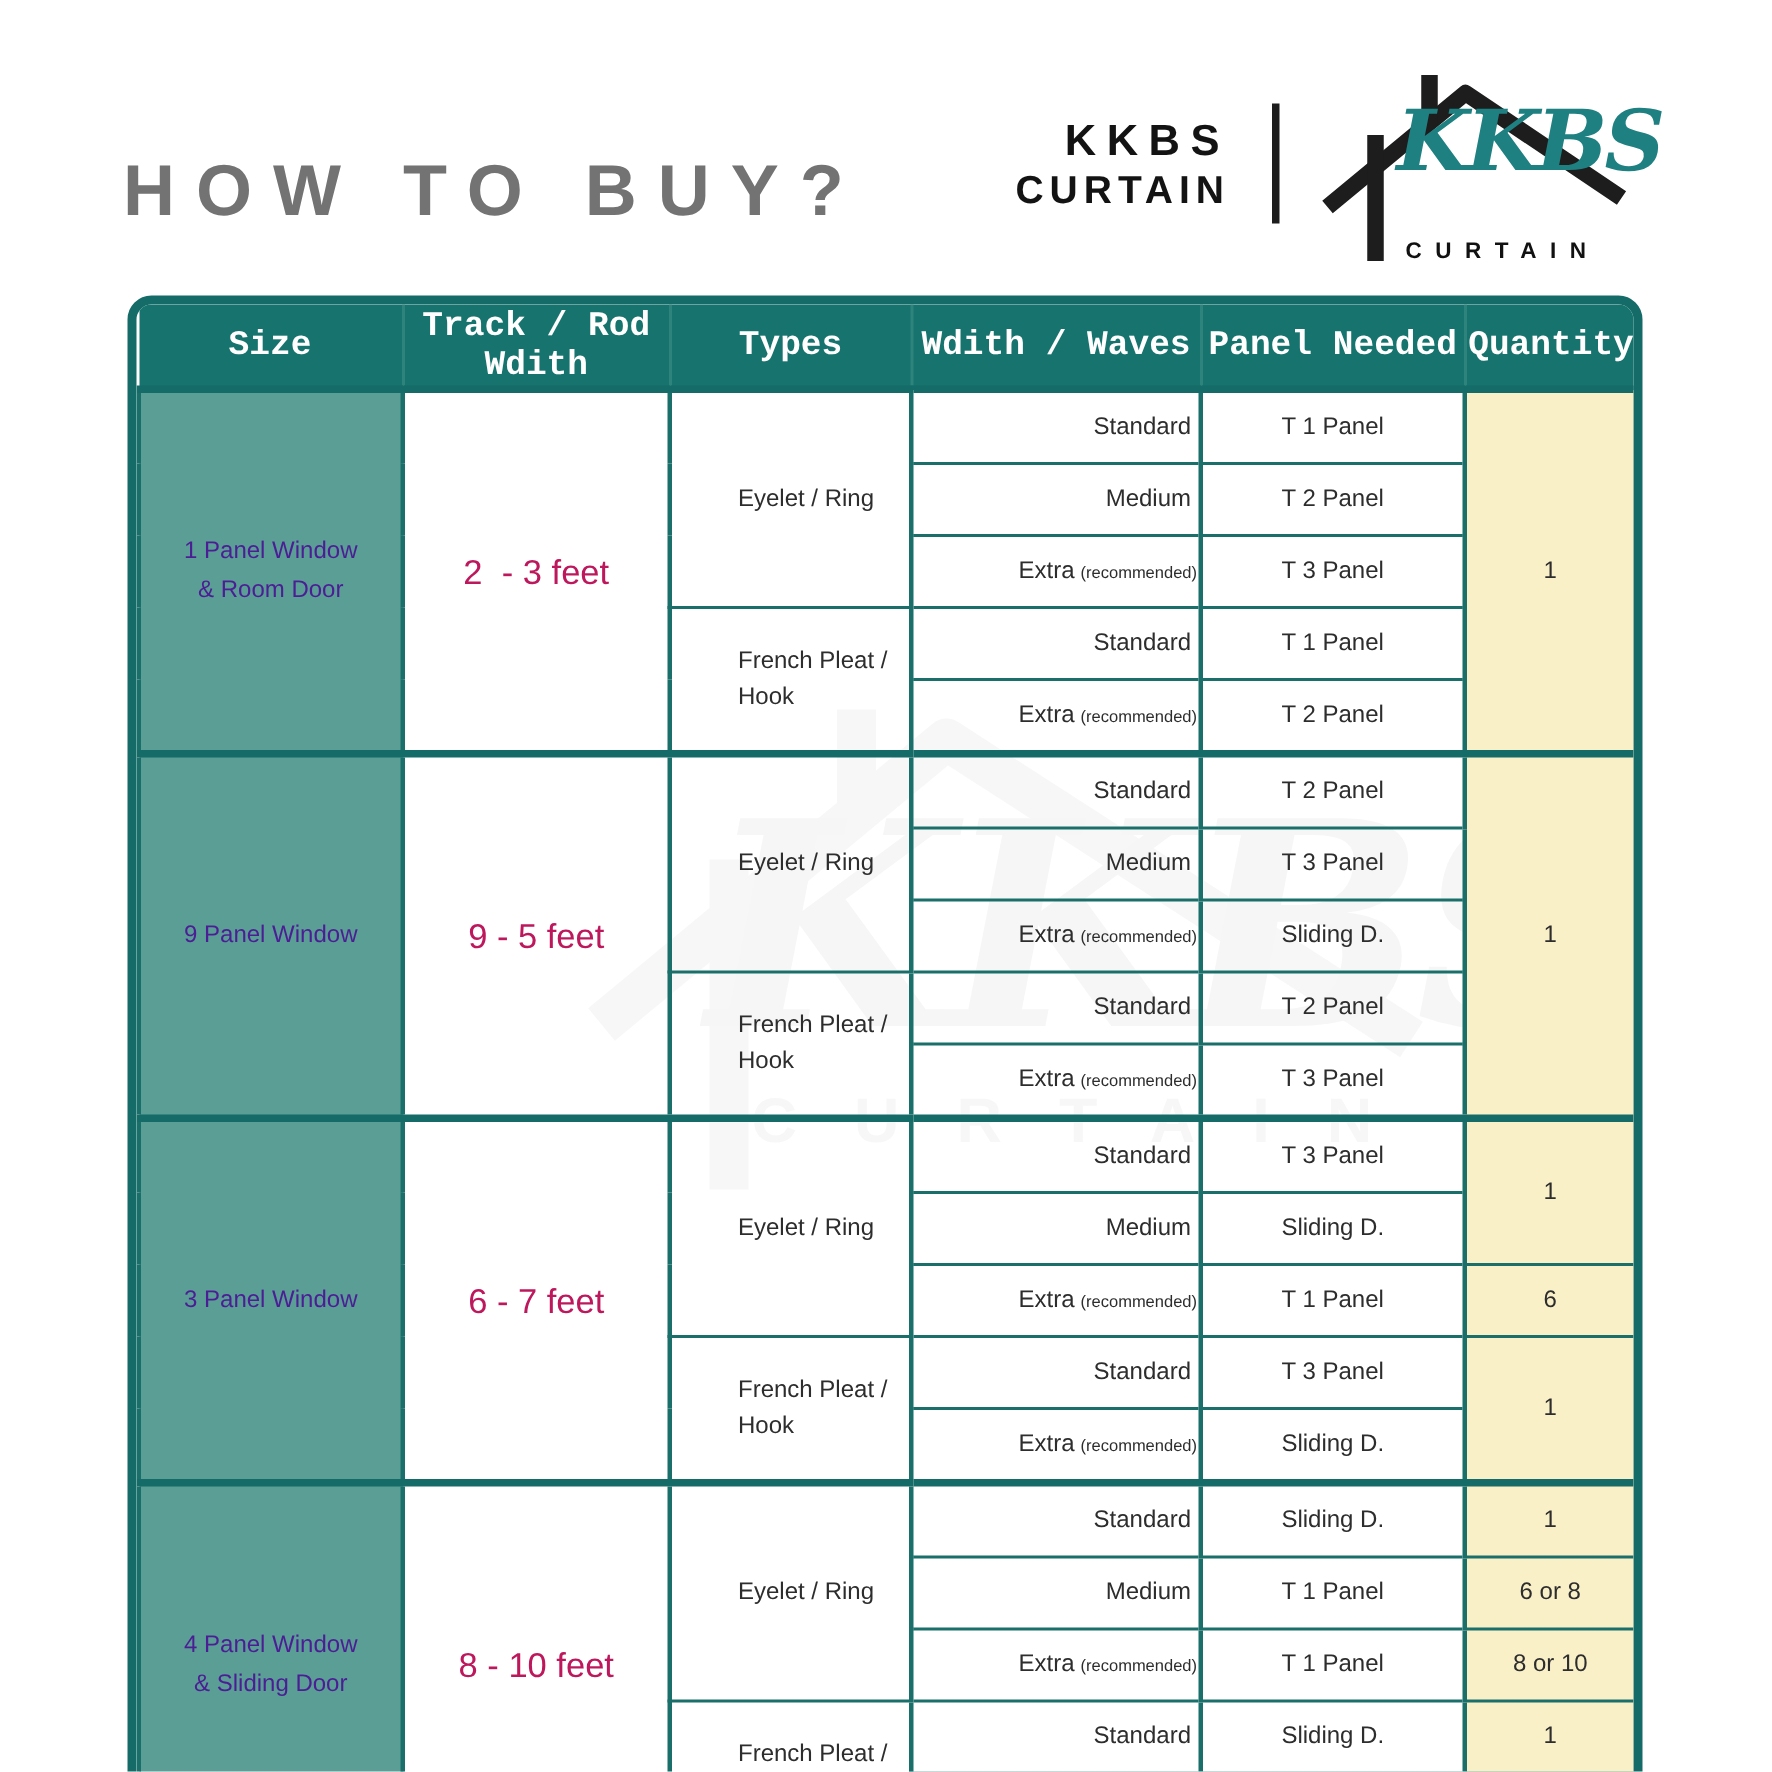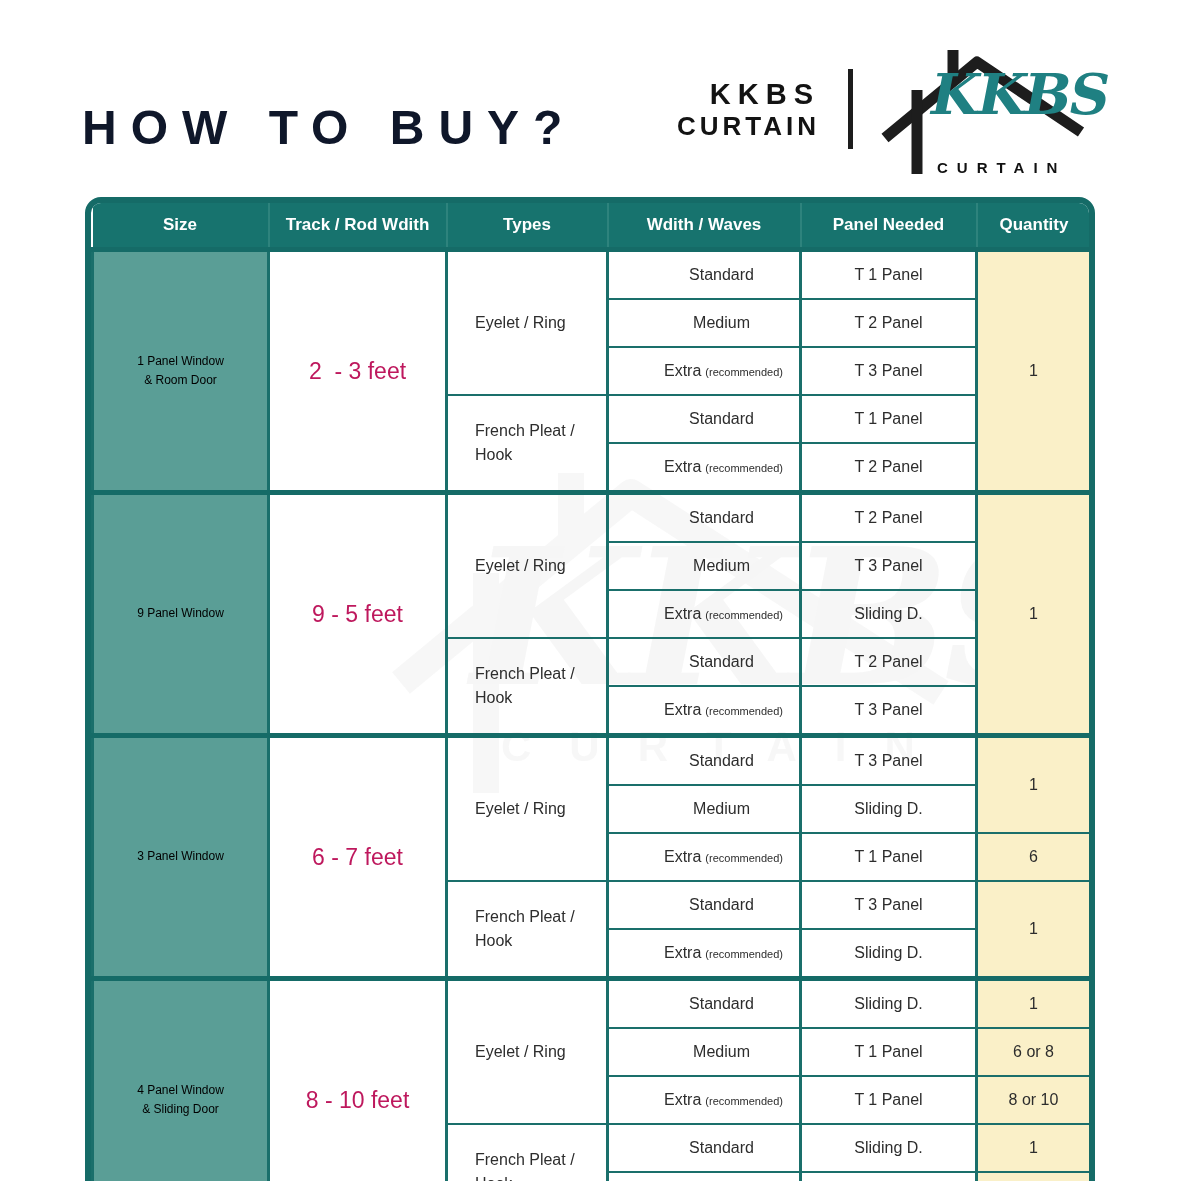--- a/index.html
+++ b/index.html
@@ -3,21 +3,21 @@
 <meta charset="utf-8">
 <style>
   html,body{margin:0;padding:0;}
   body{
     width:1181px;height:1181px;background:#ffffff;position:relative;
     font-family:"Liberation Sans", sans-serif;overflow:hidden;
   }
   
   .page-title{
     position:absolute;left:82px;top:100px;
-    font-size:48px;font-weight:700;color:#0f172a;letter-spacing:14px;text-align:center;
+    font-size:48px;font-weight:700;color:#737373;letter-spacing:14px;text-align:center;
   }
   .brand{
     position:absolute;right:90px;top:40px;display:flex;align-items:center;
   }
   .wordmark{text-align:right;color:#131313;font-weight:700;line-height:1.18;}
   .wordmark .wm1{font-size:29px;letter-spacing:7px;}
   .wordmark .wm2{font-size:26px;letter-spacing:4px;}
   .brand-divider{width:5px;height:80px;background:#1d1d1d;margin:0 26px 0 28px;}
   .housemark{position:relative;width:212px;height:138px;}
   .housemark svg{position:absolute;left:0;top:0;}
@@ -43,37 +43,37 @@
     position:absolute;left:90px;top:70px;
     font-family:"DejaVu Serif", serif;font-style:italic;font-weight:700;
     font-size:190px;color:#efefef;line-height:1;letter-spacing:-6px;
   }
   .watermark .wm-curtain{
     position:absolute;left:120px;top:270px;
     font-size:42px;font-weight:700;letter-spacing:38px;color:#f1f1f1;
   }
   table{border-collapse:collapse;width:100%;table-layout:fixed;position:relative;z-index:1;}
   th{
-    background:#17736e;color:#ffffff;font-size:17px;font-weight:700;
-    height:42px;border-left:2px solid #2e837d;border-bottom:4px solid #156b67;
+    background:#17736e;color:#ffffff;font-size:23px;font-weight:700;
+    height:42px;border-left:2px solid #2e837d;border-bottom:4px solid #156b67;font-family:Liberation Mono, monospace;
   }
   th:first-child{border-left:none;}
   td{
     border-left:3px solid #1a6f6b;border-right:3px solid #1a6f6b;
     border-top:2px solid #1a6f6b;border-bottom:2px solid #1a6f6b;
     height:44px;font-size:16px;color:#2d2d2d;text-align:center;vertical-align:middle;
     background:transparent;
   }
   tr.group-start td{border-top:5px solid #156b67;}
   .size-cell{
-    background:#5a9e96;color:#000000;white-space:pre-line;line-height:1.6;font-size:12px;
+    background:#5a9e96;color:#4c1d95;white-space:pre-line;line-height:1.6;font-size:16px;
   }
   .track-cell{font-size:23px;color:#be185d;white-space:pre-wrap;}
-  .type-cell{text-align:left;padding-left:27px;white-space:pre-line;line-height:1.5;}
-  .pleat-cell{text-align:center;padding-left:40px;}
+  .type-cell{text-align:left;padding-left:44px;white-space:pre-line;line-height:1.5;}
+  .pleat-cell{text-align:right;padding-left:40px;}
   .pleat-note{font-size:11px;margin-left:4px;}
   .qty-cell{background:#faf0c8;}
 </style>
 </head>
 <body>
 
 <div class="page-title">HOW TO BUY?</div>
 
 <div class="brand">
   <div class="wordmark">

